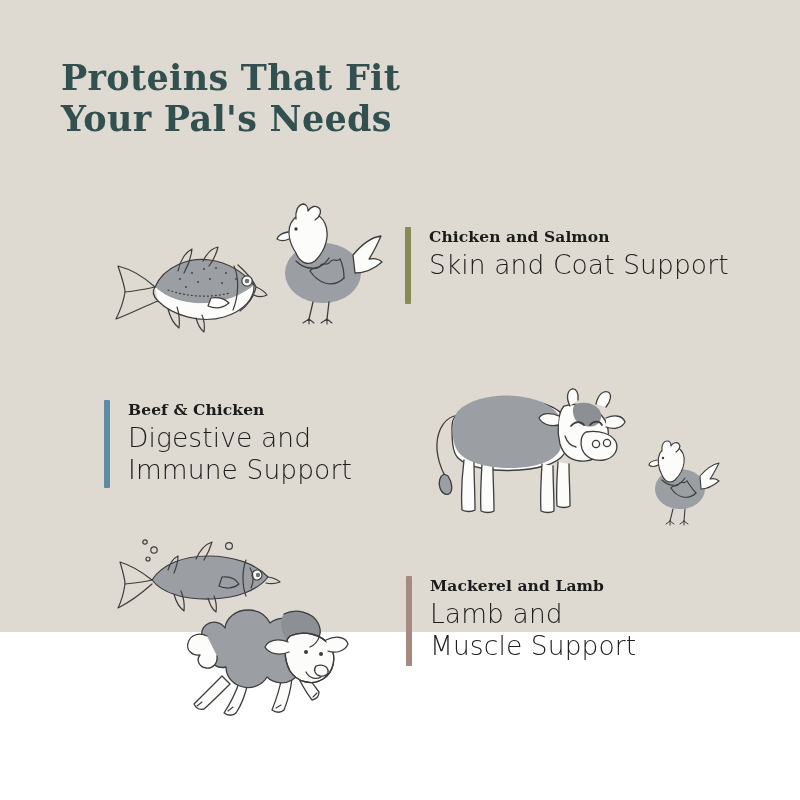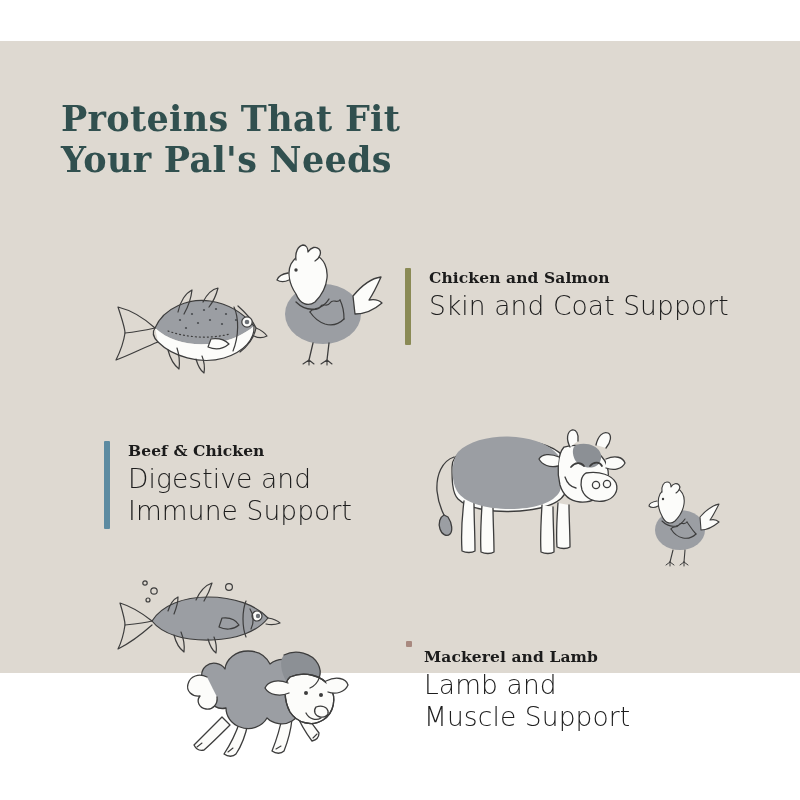--- a/index.html
+++ b/index.html
@@ -10,21 +10,20 @@
     width: 800px;
     height: 800px;
     overflow: hidden;
     font-family: "Liberation Sans", sans-serif;
   }
   #canvas {
     position: relative;
     width: 800px;
     height: 632px;
     background: #ded9d1;
-    margin-top: 41px;
   }
 
   
   #title {
     position: absolute;
     left: 61px;
     top: 57px;
     font-family: "DejaVu Serif", serif;
     font-weight: 700;
     font-size: 35px;
@@ -65,21 +64,21 @@
     letter-spacing: 0.1px;
     color: #1d1d1d;
     white-space: pre-line;
   }
 
   
   #row1-text { left: 405px; top: 227px; height: 77px; }
   
   #row2-text { left: 104px; top: 400px; height: 88px; }
   
-  #row3-text { left: 406px; top: 600px; height: 90px; flex-direction: column; }
+  #row3-text { left: 406px; top: 576px; height: 90px; }
 
   
   .art { position: absolute; }
   #art-salmon  { left: 108px; top: 235px;  width: 165px; height: 100px; }
   #art-hen-1   { left: 263px; top: 193px;  width: 125px; height: 135px; }
   #art-cow     { left: 424px; top: 364px;  width: 205px; height: 165px; }
   #art-hen-2   { left: 641px; top: 432px;  width: 80px;  height: 95px;  }
   #art-mackerel{ left: 112px; top: 532px;  width: 175px; height: 90px;  }
   #art-sheep   { left: 166px; top: 592px;  width: 190px; height: 125px; }
 

